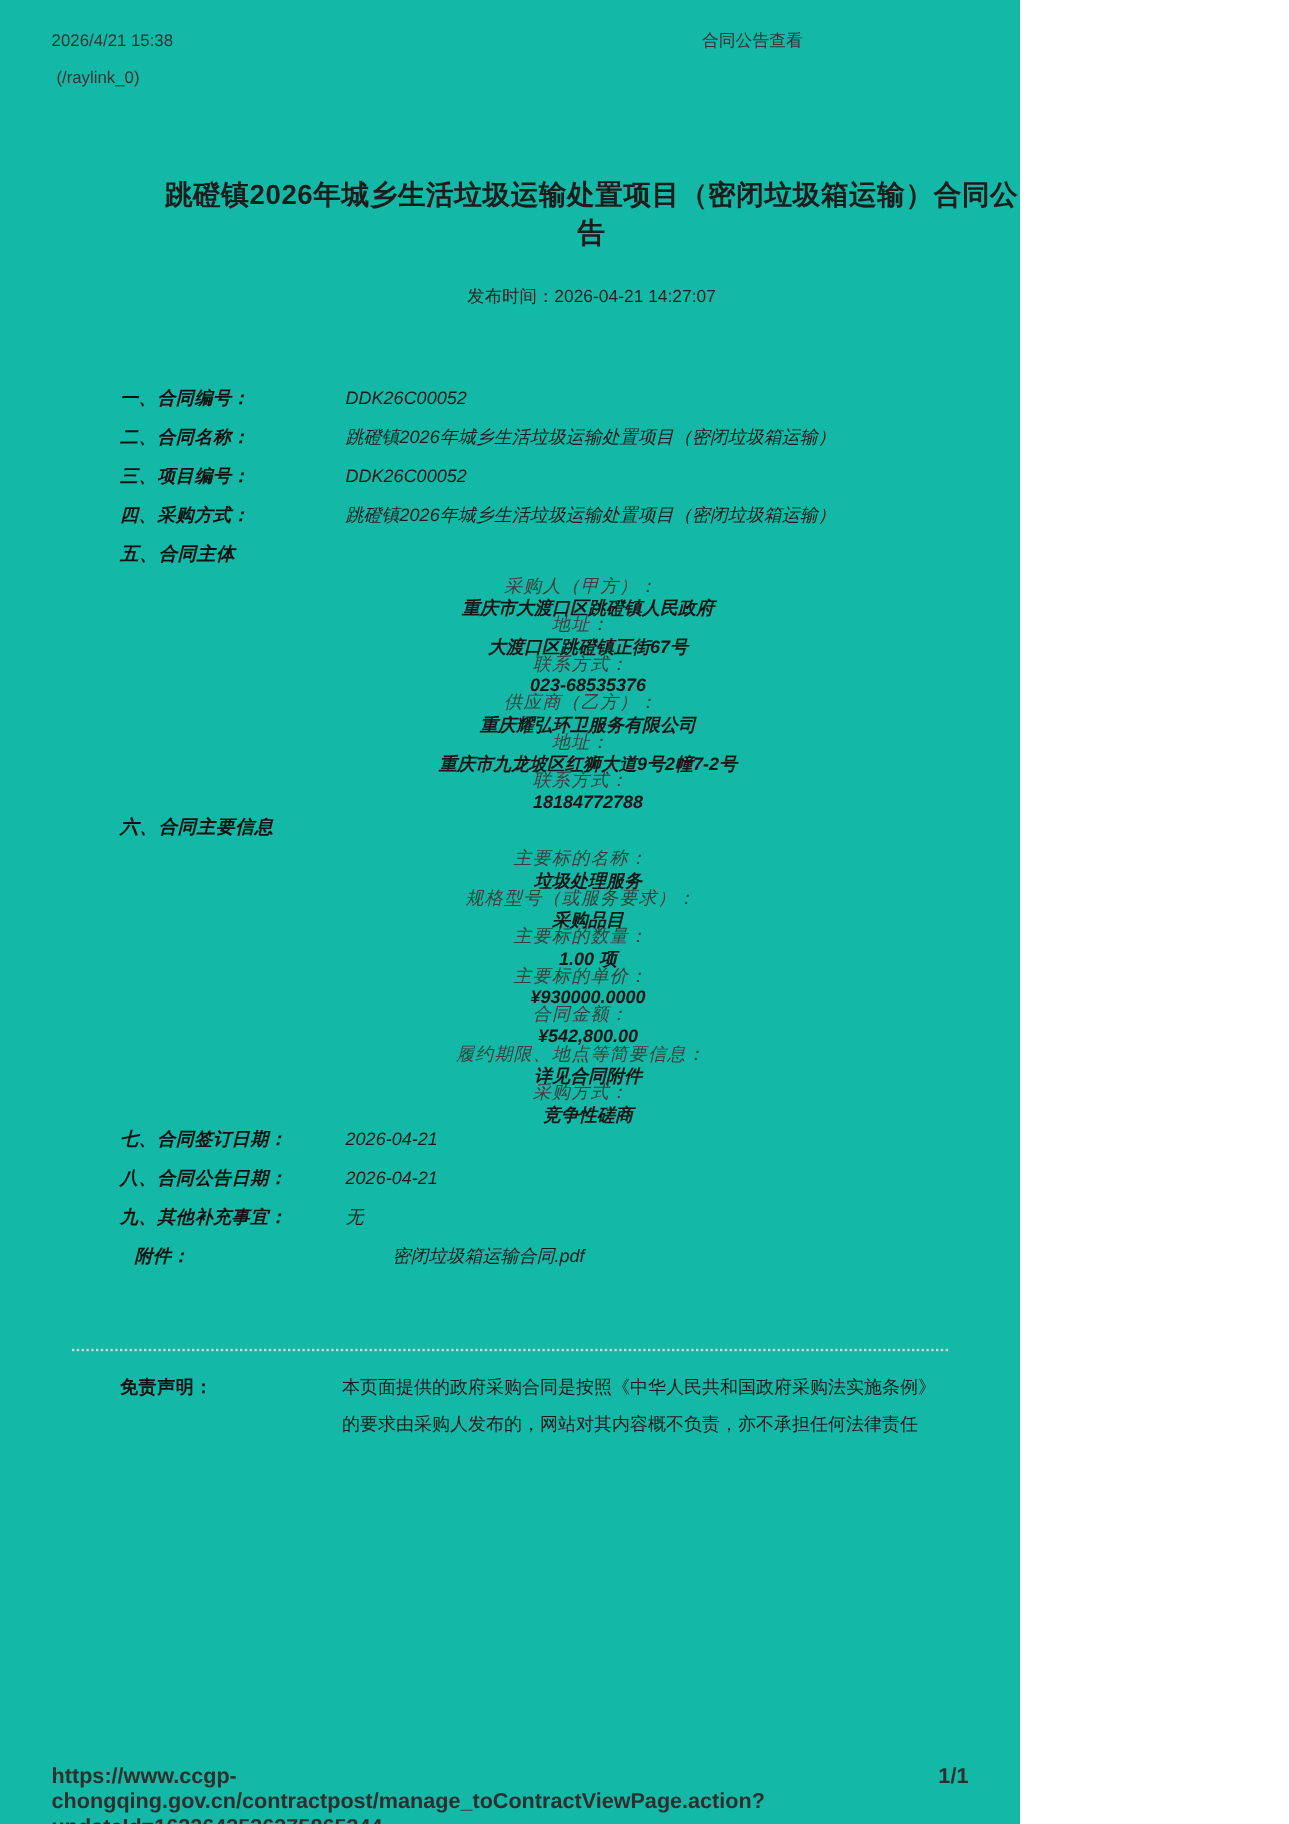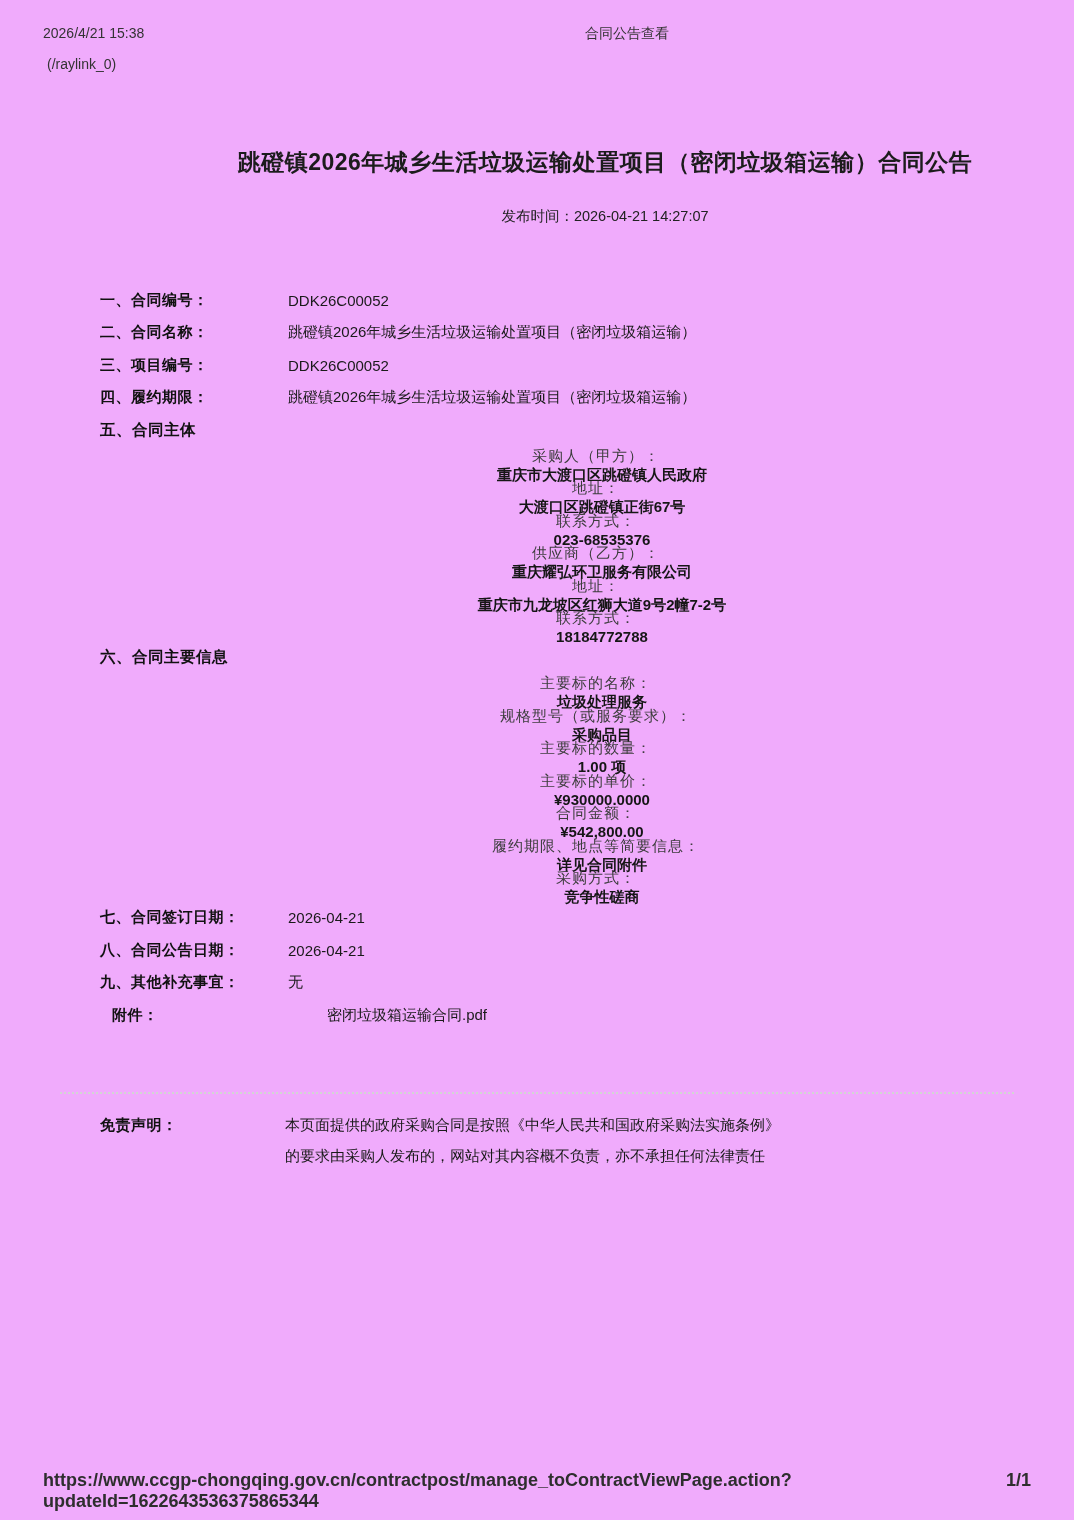--- a/index.html
+++ b/index.html
@@ -1,19 +1,19 @@
 <!DOCTYPE html>
 <html><head>
 <meta charset="utf-8">
 <style>
   html,body{margin:0;padding:0;background:#ffffff;}
   .page{
     position:relative;
-    width:1074px;height:1520px;
-    background:#f0abfc;
+    width:850px;height:1520px;
+    background:#14b8a6;
     font-family:"Liberation Sans","DejaVu Sans",sans-serif;
     color:#1a1a1a;
     overflow:hidden;
   }
   
   .print-header span{position:absolute;font-size:14px;color:#333;white-space:nowrap;}
   .ph-time{left:43px;top:25px;}
   .ph-link{left:47px;top:56px;}
   .ph-title{left:585px;top:25px;}
   
@@ -22,21 +22,21 @@
     text-align:center;
     font-size:23px;font-weight:bold;color:#1c1c1c;
     line-height:32px;letter-spacing:0.5px;
   }
   .publish-time{
     margin-top:28px;padding-left:136px;
     text-align:center;
     font-size:14.5px;color:#222;line-height:20px;
   }
   
-  .content{margin-top:58px;padding-left:100px;}
+  .content{margin-top:58px;padding-left:100px;font-style:italic;}
   .row{display:flex;align-items:center;height:32.5px;font-size:15px;}
   .row .nlabel{font-weight:bold;width:188px;flex:none;color:#111;letter-spacing:0.5px;}
   .row .nvalue{color:#1a1a1a;}
   .heading{font-weight:bold;font-size:15.5px;color:#111;letter-spacing:0.5px;}
   .sub-row{padding-left:18px;flex-direction:column;}
   .sub-row .slabel{
     font-family:"DejaVu Serif","Liberation Serif",serif;
     color:#3d3d3d;letter-spacing:1px;
   }
   .sub-row .svalue{margin-left:12px;font-weight:600;color:#161616;}
@@ -76,21 +76,21 @@
     </div>
     <div class="row">
       <span class="nlabel">二、合同名称：</span>
       <span class="nvalue">跳磴镇2026年城乡生活垃圾运输处置项目（密闭垃圾箱运输）</span>
     </div>
     <div class="row">
       <span class="nlabel">三、项目编号：</span>
       <span class="nvalue">DDK26C00052</span>
     </div>
     <div class="row">
-      <span class="nlabel">四、履约期限：</span>
+      <span class="nlabel">四、采购方式：</span>
       <span class="nvalue">跳磴镇2026年城乡生活垃圾运输处置项目（密闭垃圾箱运输）</span>
     </div>
 
     <div class="row">
       <span class="heading">五、合同主体</span>
     </div>
     <div class="row sub-row">
       <span class="slabel">采购人（甲方）：</span>
       <span class="svalue">重庆市大渡口区跳磴镇人民政府</span>
     </div>

